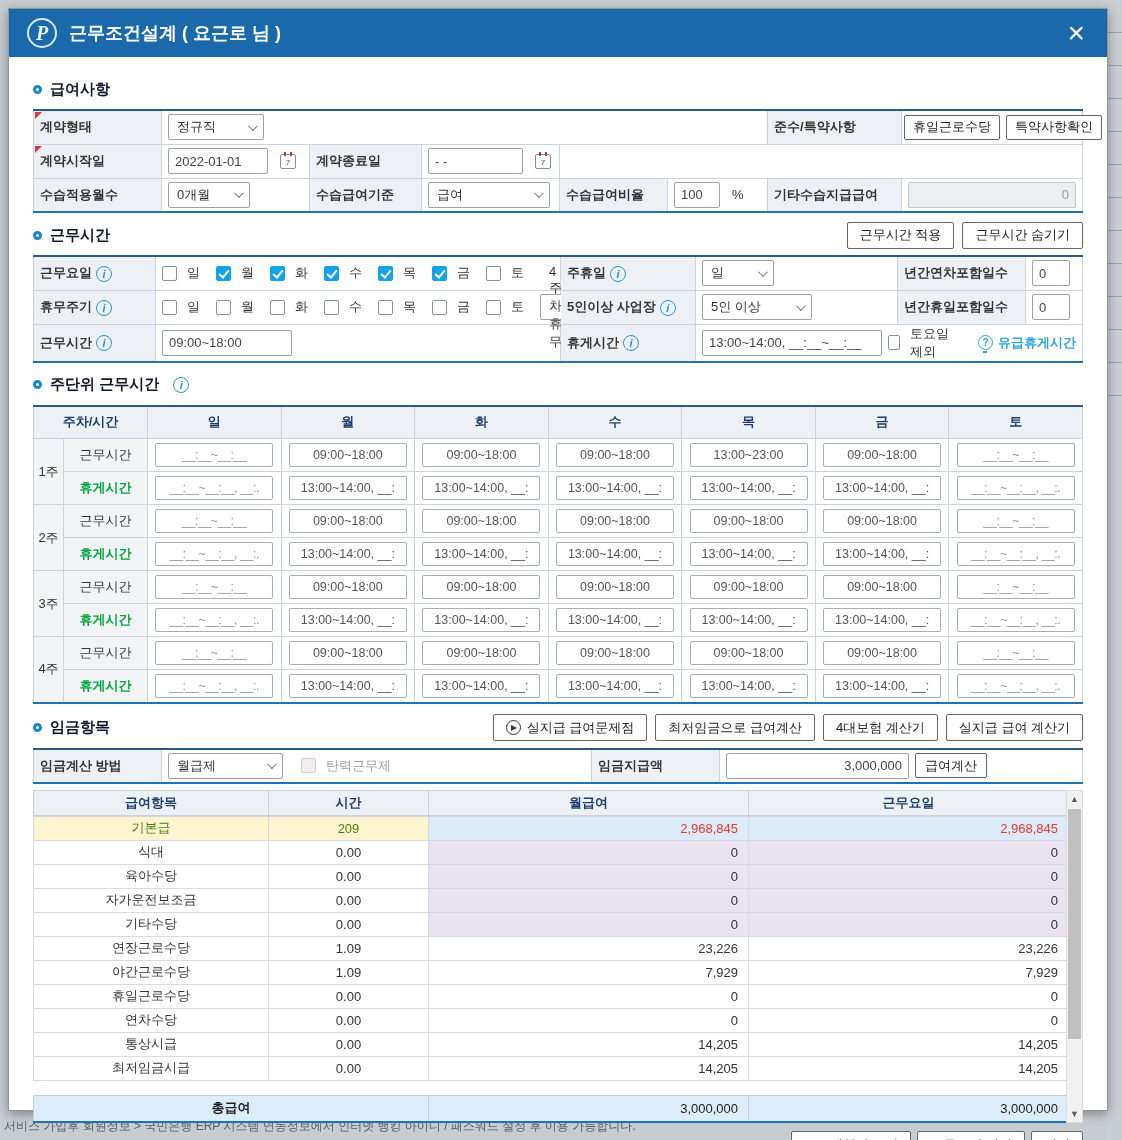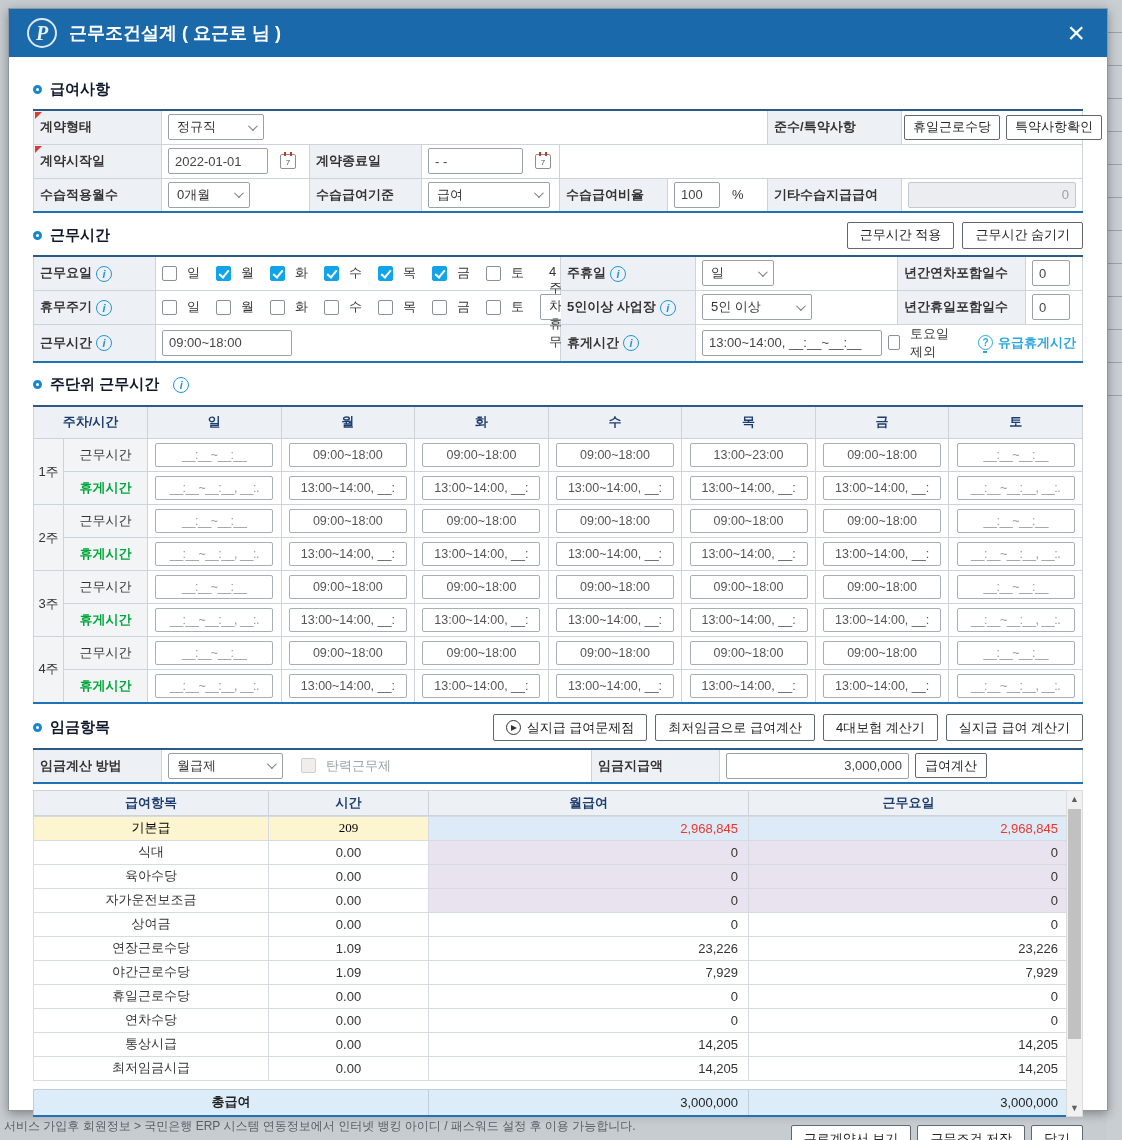--- a/index.html
+++ b/index.html
@@ -76,25 +76,25 @@
   .play { width:15px; height:15px; border:1.5px solid #333; border-radius:50%; display:inline-flex; align-items:center; justify-content:center; }
   .play:after { content:""; border-left:6px solid #333; border-top:3.5px solid transparent; border-bottom:3.5px solid transparent; margin-left:1px; }
 
   
   .sal-block { position:relative; margin-top:6px; }
   table.sal { width:1035px; border-collapse:collapse; table-layout:fixed; }
   table.sal th { background:#edf1f6; color:#1d3c6e; font-weight:bold; font-size:13px; height:25px; border:1px solid #ccd3da; }
   table.sal td { border:1px solid #d6dbe1; font-size:13px; height:24px; color:#333; }
   table.sal td.c { text-align:center; }
   table.sal td.num { text-align:right; padding-right:10px; }
-  tr.r-base td.c { background:#fdf5d0; color:#000000;font-family:Liberation Serif, serif; }
+  tr.r-base td.c { background:#fdf5d0; color:#4d7c0f; }
   tr.r-base td.num { background:#ddeaf8; color:#e8392f; }
   tr.r-editable td.num { background:#e8e3ee; }
   .sal-scrollzone { height:273px; overflow:hidden; }
-  table.salfoot { width:1035px; border-collapse:collapse; table-layout:fixed; border-bottom:2px solid #1f72b4; }
+  table.salfoot { width:1035px; border-collapse:collapse; table-layout:fixed; border-bottom:2px solid #1f72b4;margin-top:6px; }
   table.salfoot td { border:1px solid #c3cdd8; background:#ddecf9; height:27px; font-size:13px; color:#222; }
   table.salfoot td.flabel { text-align:center; font-weight:bold; }
   table.salfoot td.num { text-align:right; padding-right:10px; }
   
   .sbar { position:absolute; right:0; top:0; width:17px; height:100%; background:#f1f1f1; border:1px solid #dcdcdc; }
   .sbar .arr { position:absolute; left:0; width:15px; height:16px; color:#606060; font-size:9px; text-align:center; line-height:16px; }
   .sbar .arr.up { top:0; }
   .sbar .arr.dn { bottom:0; }
   .sbar .thumb { position:absolute; left:1px; top:18px; width:13px; height:230px; background:#c1c1c1; }
 
@@ -506,22 +506,22 @@
                 <td class="c">0.00</td>
                 <td class="num">0</td>
                 <td class="num">0</td>
               </tr>
               <tr class="r-editable">
                 <td class="c">자가운전보조금</td>
                 <td class="c">0.00</td>
                 <td class="num">0</td>
                 <td class="num">0</td>
               </tr>
-              <tr class="r-normal">
-                <td class="c">상여금</td>
+              <tr class="r-editable">
+                <td class="c">기타수당</td>
                 <td class="c">0.00</td>
                 <td class="num">0</td>
                 <td class="num">0</td>
               </tr>
               <tr class="r-normal">
                 <td class="c">연장근로수당</td>
                 <td class="c">1.09</td>
                 <td class="num">23,226</td>
                 <td class="num">23,226</td>
               </tr>

